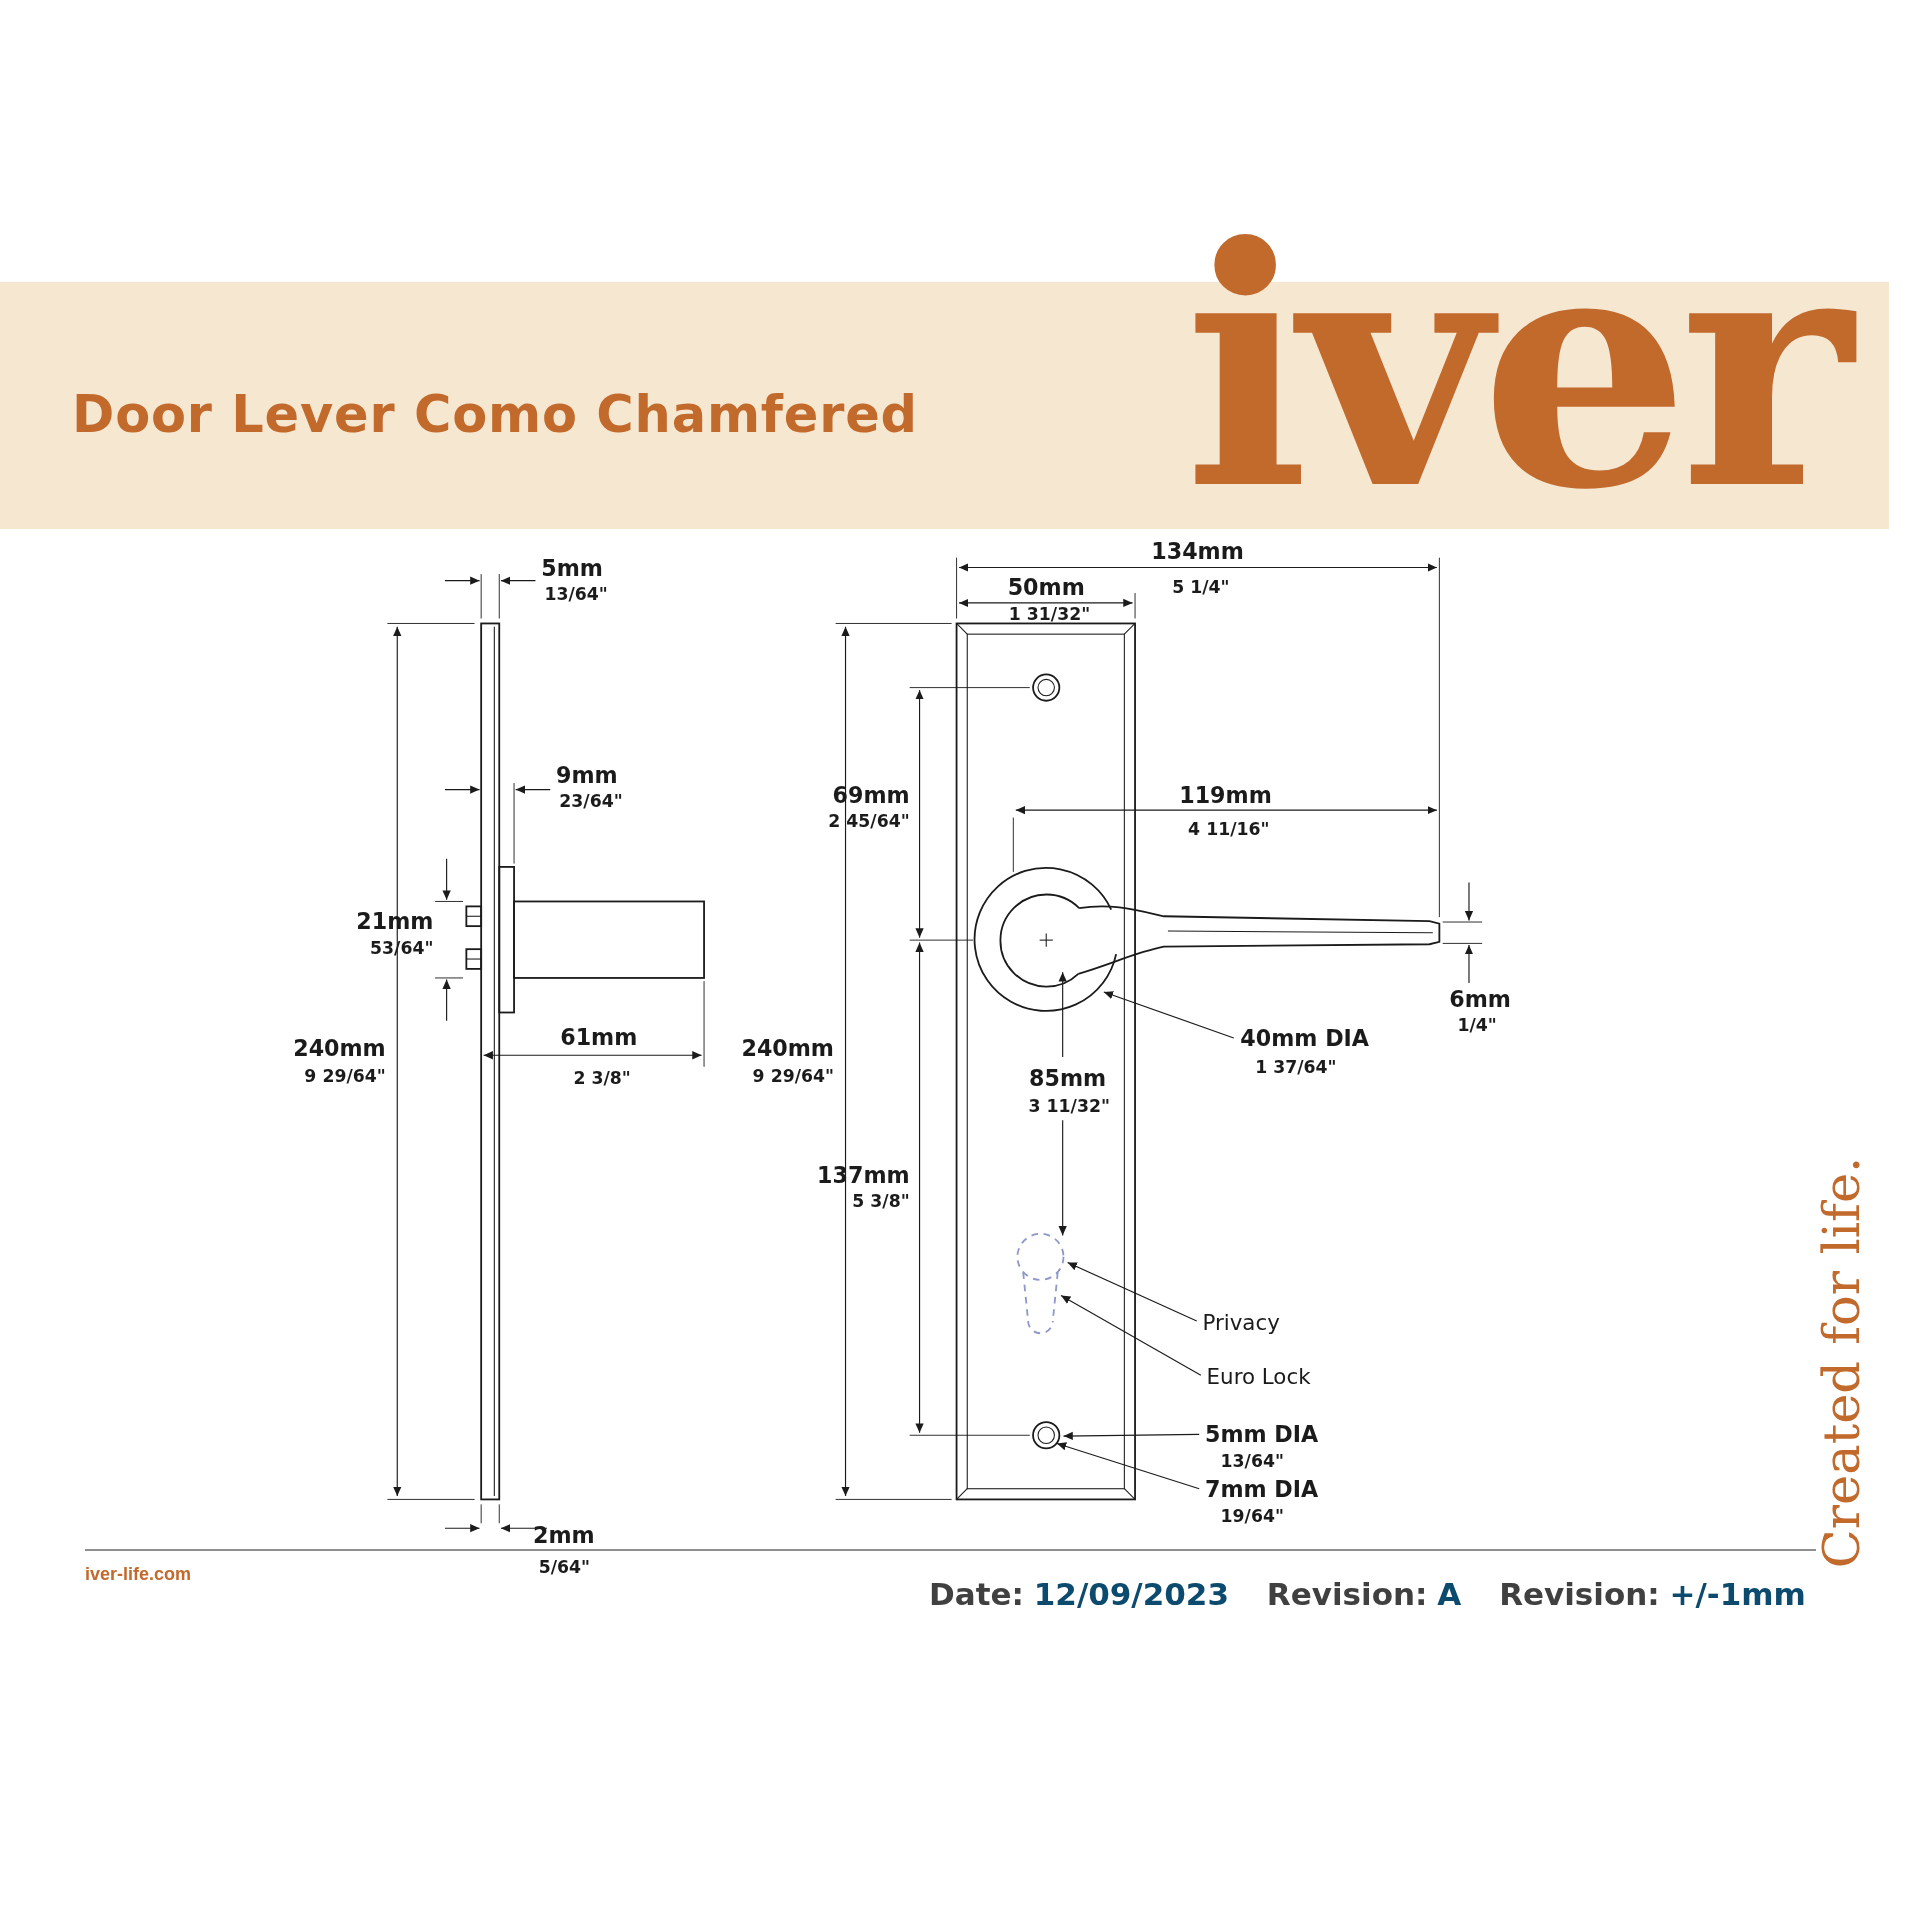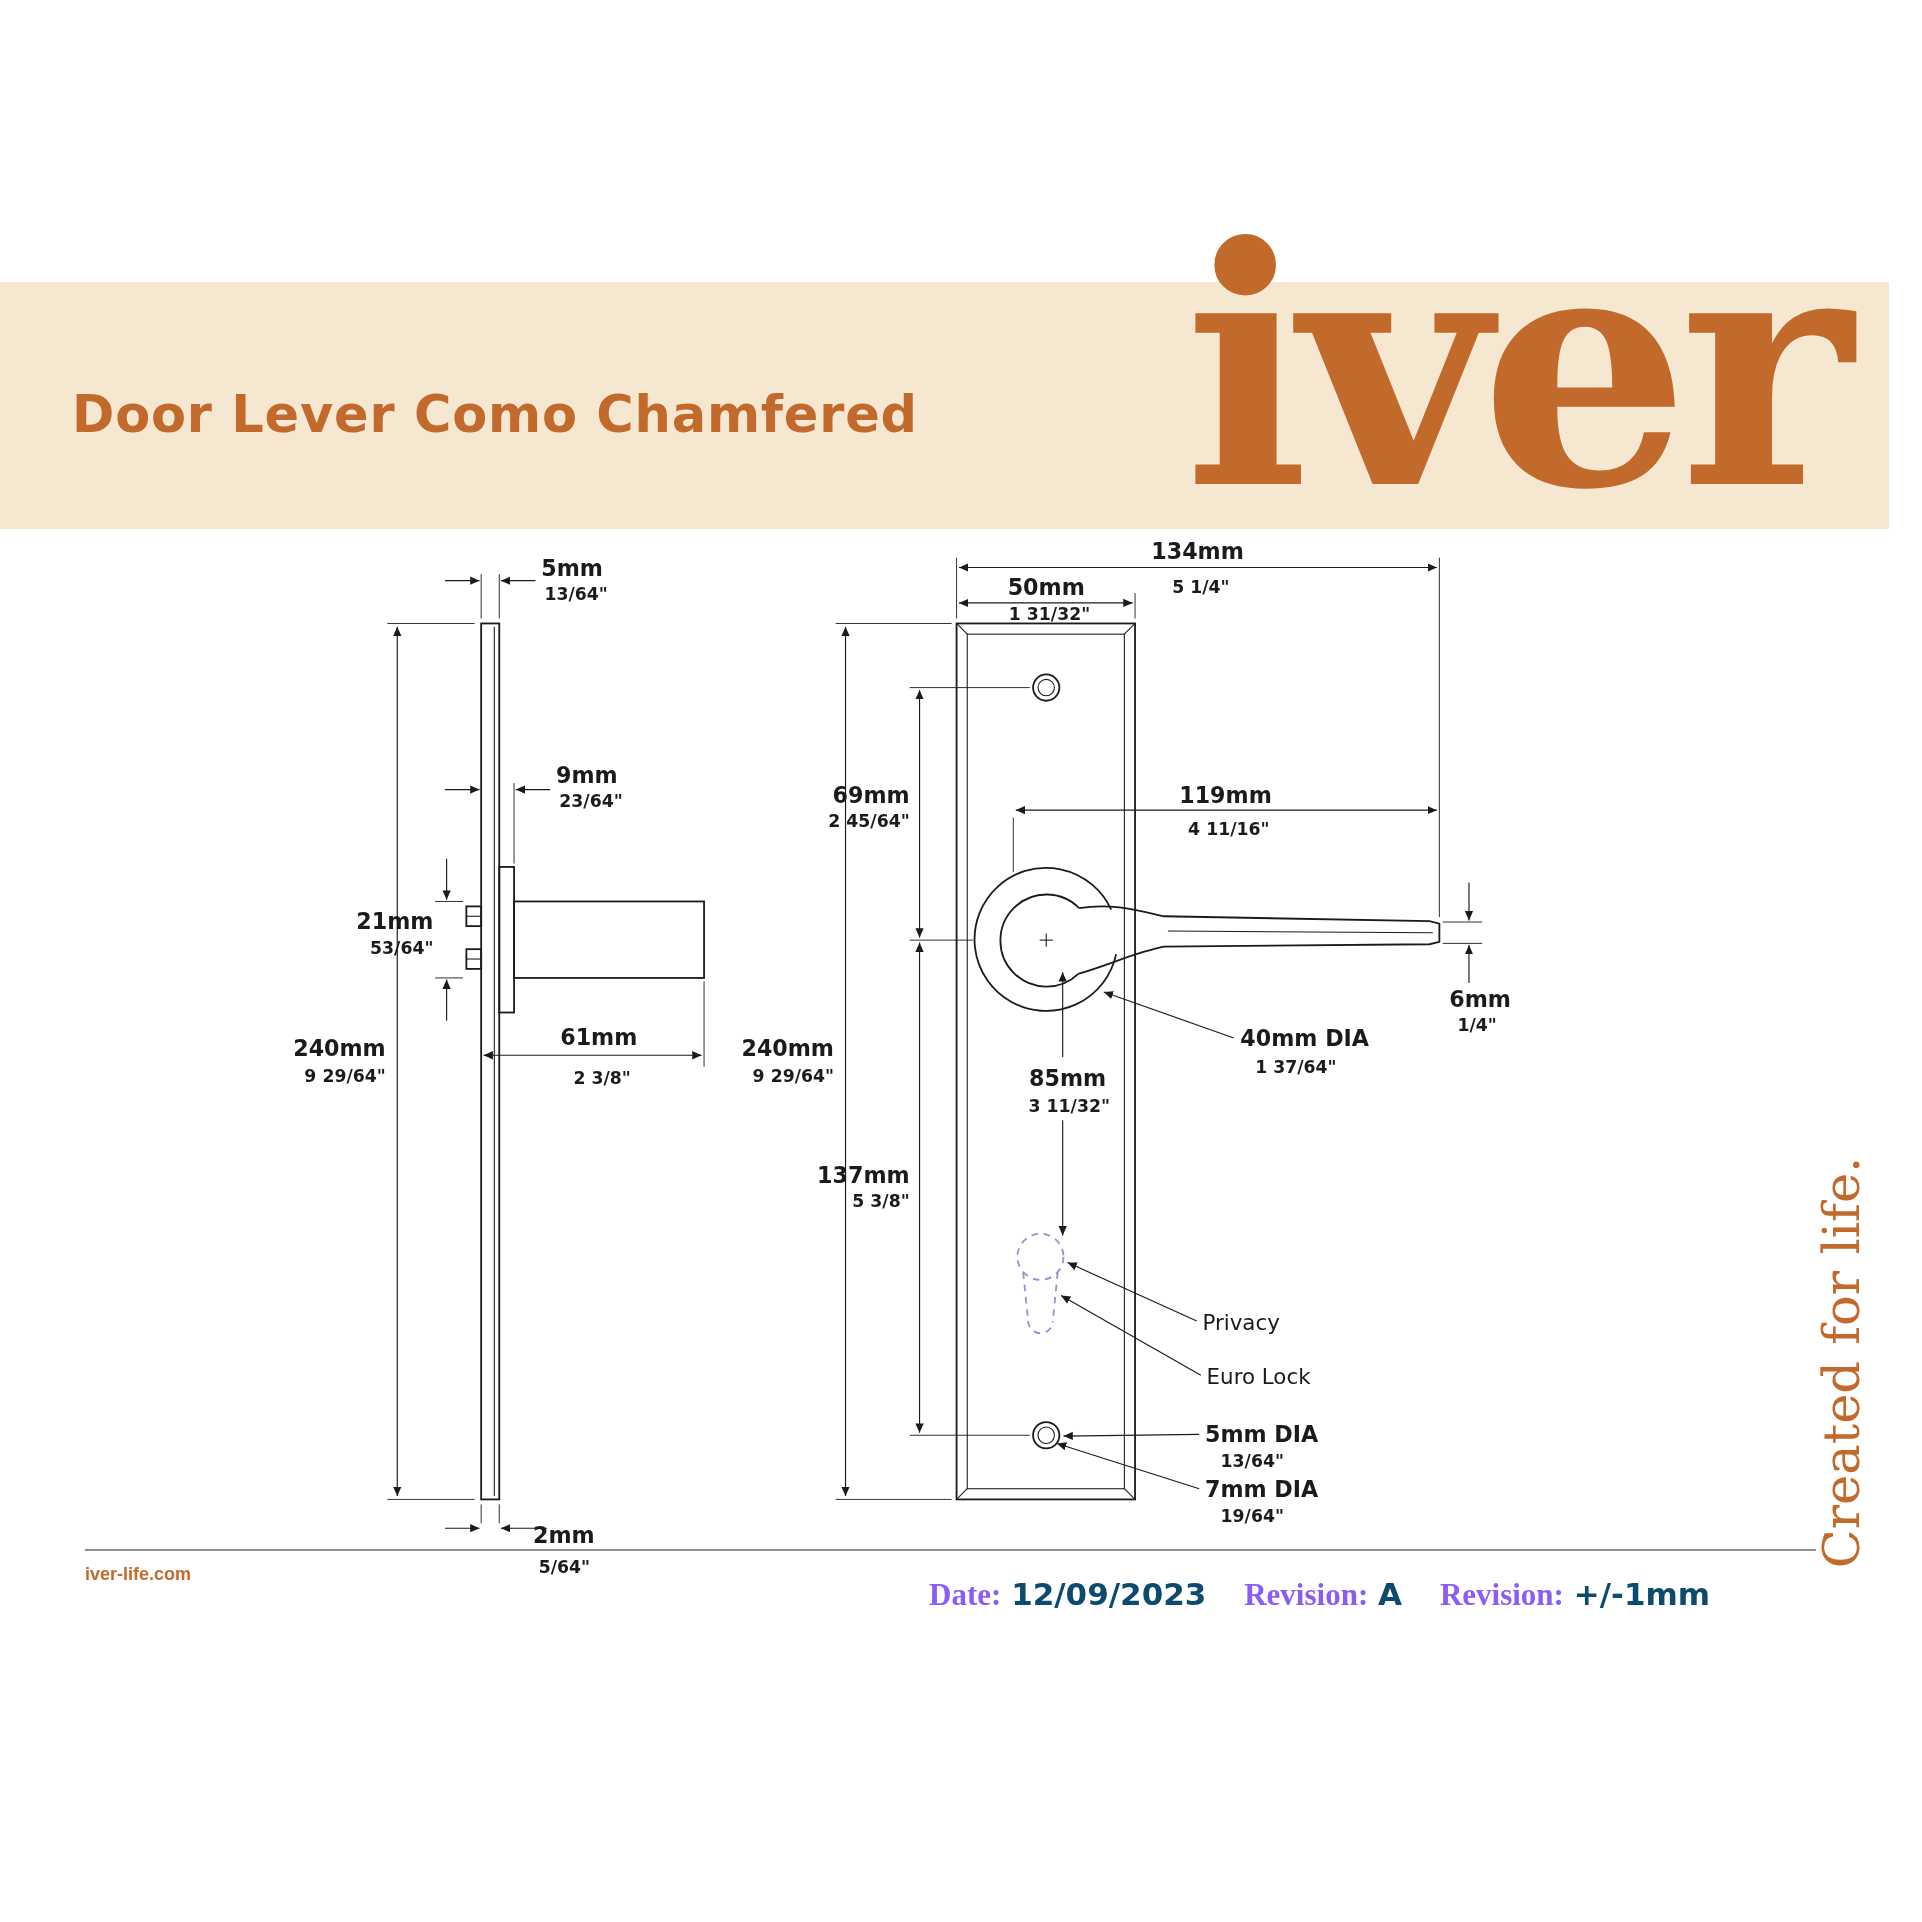--- a/index.html
+++ b/index.html
@@ -33,21 +33,21 @@
     background:#8f8f8f;
   }
   .website {
     position:absolute; left:85px; top:1564px;
     font-size:18px; font-weight:bold; color:#c2692c;
   }
   .docmeta {
     position:absolute; left:929px; top:1576px; font-size:31px; white-space:nowrap;
     font-family:"DejaVu Sans", sans-serif;
   }
-  .docmeta .lab { color:#8b5cf6; font-weight:600;font-family:Liberation Serif, serif; }
+  .docmeta .lab { color:#404040; font-weight:600; }
   .docmeta .val { color:#0c4a6e; font-weight:600; margin-right:28px; }
 
   
   .ln   { stroke:#1b1b1b; stroke-width:2.2; fill:none; }
   .ln2  { stroke:#1b1b1b; stroke-width:1.3; fill:none; }
   .dim  { stroke:#1b1b1b; stroke-width:1.4; fill:none; }
   .ext  { stroke:#1b1b1b; stroke-width:1.1; fill:none; }
   .euro { stroke:#8d97cb; stroke-width:2.2; fill:none; stroke-dasharray:8 7; }
   svg text { font-family:"DejaVu Sans", sans-serif; fill:#1b1b1b; }
   .t  { font-size:27px; font-weight:bold; }

